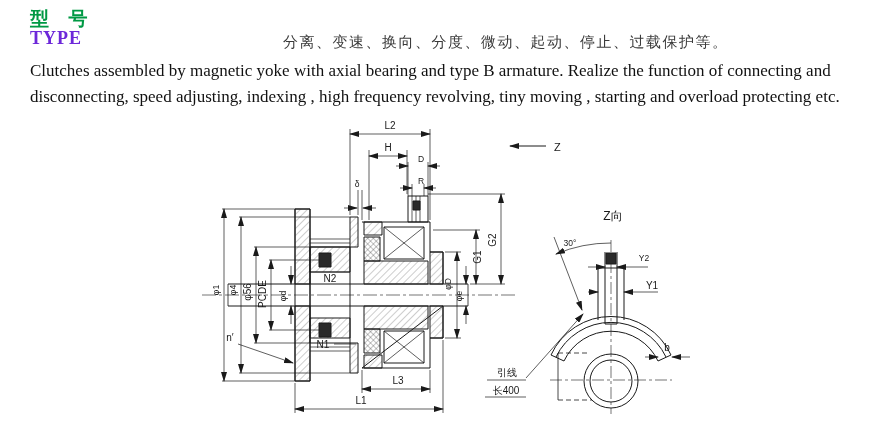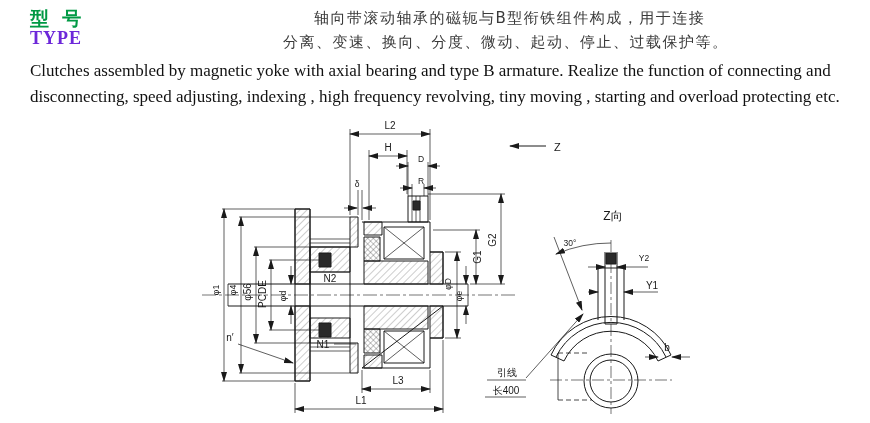--- a/index.html
+++ b/index.html
@@ -1,41 +1,40 @@
 <!DOCTYPE html>
 <html><head>
 <meta charset="utf-8">
 <style>
   html,body{margin:0;padding:0;background:#ffffff;}
   .page{position:relative;width:870px;height:423px;background:#fff;overflow:hidden;
         font-family:"Liberation Serif", serif;}
   .abs{position:absolute;white-space:nowrap;}
   .type-cn{left:30px;top:6px;font-size:19px;font-weight:bold;
-           font-family:Liberation Sans, sans-serif;letter-spacing:4px;text-align:center;}
+           font-family:Liberation Mono, monospace;letter-spacing:4px;text-align:center;}
   .type-en{left:30px;top:28px;font-size:18px;font-weight:bold;letter-spacing:1px;}
   .model{left:118px;top:20px;font-size:21px;font-weight:bold;letter-spacing:1px;}
   .cn1{left:314px;top:9px;font-size:15px;color:#3a3a3a;letter-spacing:1.5px;
        font-family:"DejaVu Sans", sans-serif;}
   .cn2{left:283px;top:33px;font-size:15px;color:#3a3a3a;letter-spacing:1.5px;
        font-family:Liberation Mono, monospace;}
   .en1{left:30px;top:61px;font-size:17px;color:#111;}
   .en2{left:30px;top:87px;font-size:17px;color:#111;}
   svg text{font-family:"Liberation Sans", sans-serif;fill:#1a1a1a;}
   svg .dim{font-size:10px;}
   svg .sm{font-size:8.5px;}
   svg line,svg path,svg rect,svg circle{vector-effect:non-scaling-stroke;}
 </style>
 </head>
 <body>
 
 <div class="page">
 
   <div class="abs type-cn" style="color:#009944;">型 号</div>
   <div class="abs type-en" style="color:#6d28d9;">TYPE</div>
-  <div class="abs cn1">轴向带滚动轴承的磁轭与B型衔铁组件构成，用于连接</div>
   <div class="abs cn2">分离、变速、换向、分度、微动、起动、停止、过载保护等。</div>
   <div class="abs en2">disconnecting, speed adjusting, indexing , high frequency revolving, tiny moving , starting and overload protecting etc.</div>
   <div class="abs en1">Clutches assembled by magnetic yoke with axial bearing and type B armature. Realize the function of connecting and</div>
 
   <svg class="abs" style="left:0;top:0;" width="870" height="423" viewBox="0 0 870 423">
     <defs>
       <pattern id="h1" width="5" height="5" patternUnits="userSpaceOnUse" patternTransform="rotate(45)">
         <line x1="0" y1="0" x2="0" y2="5" stroke="#555" stroke-width="0.6"></line>
       </pattern>
       <pattern id="h2" width="4" height="4" patternUnits="userSpaceOnUse" patternTransform="rotate(45)">

